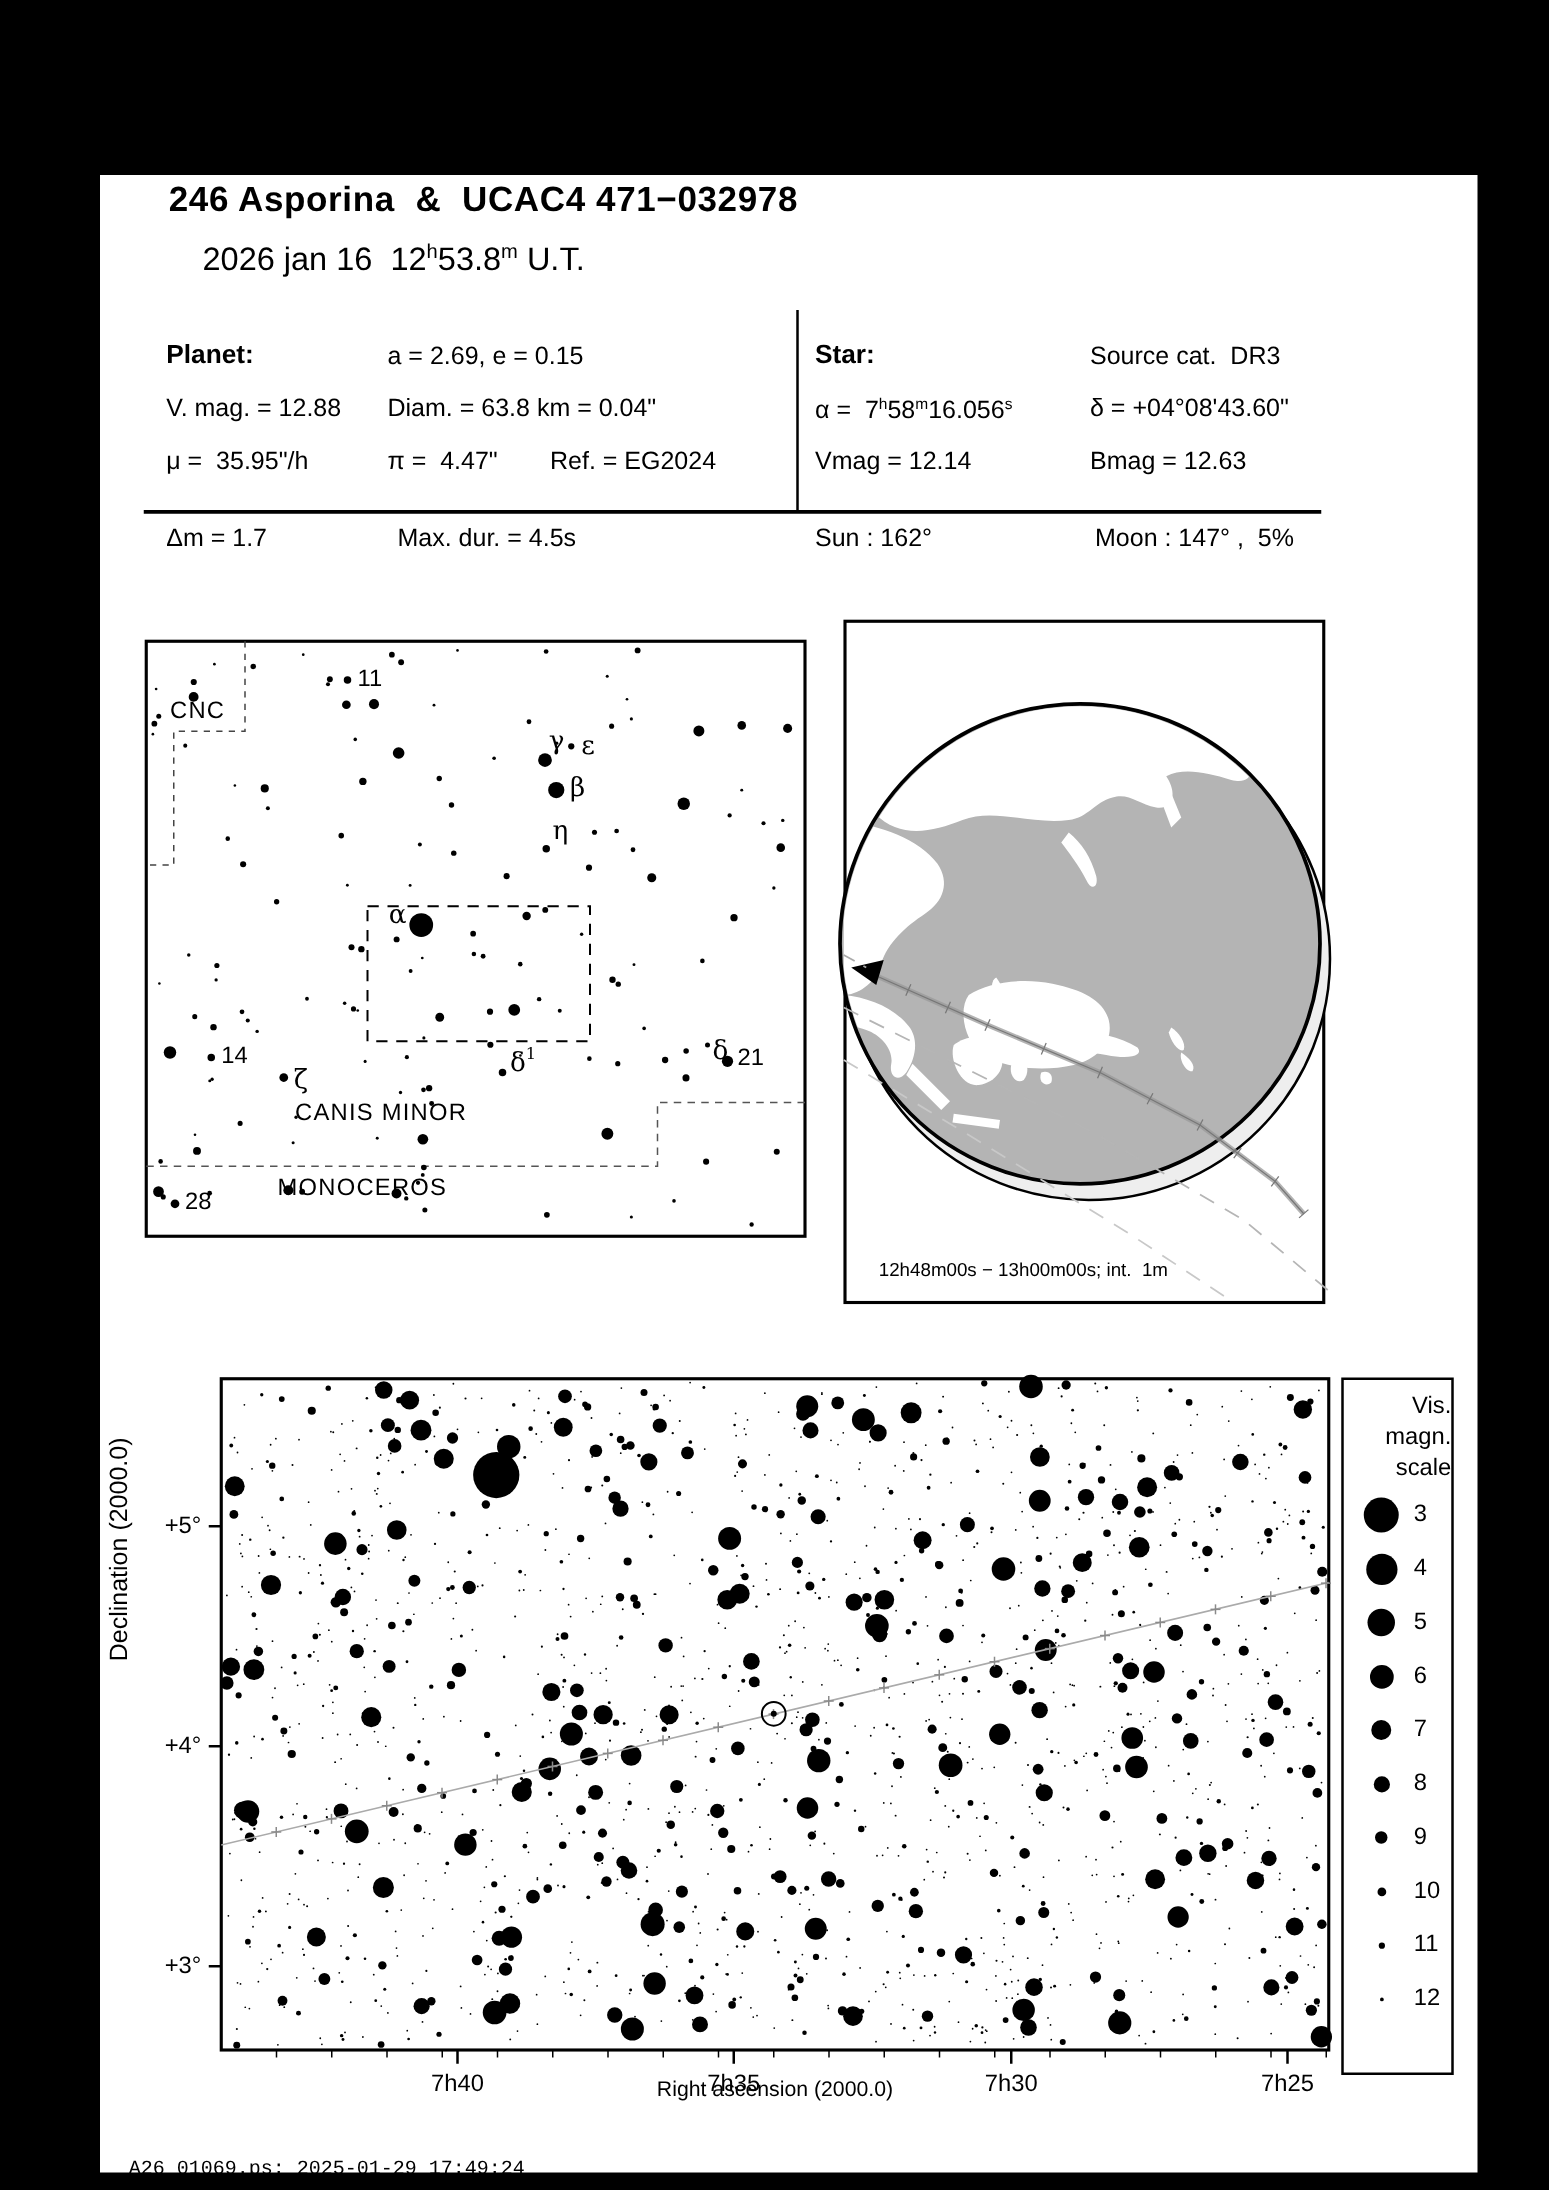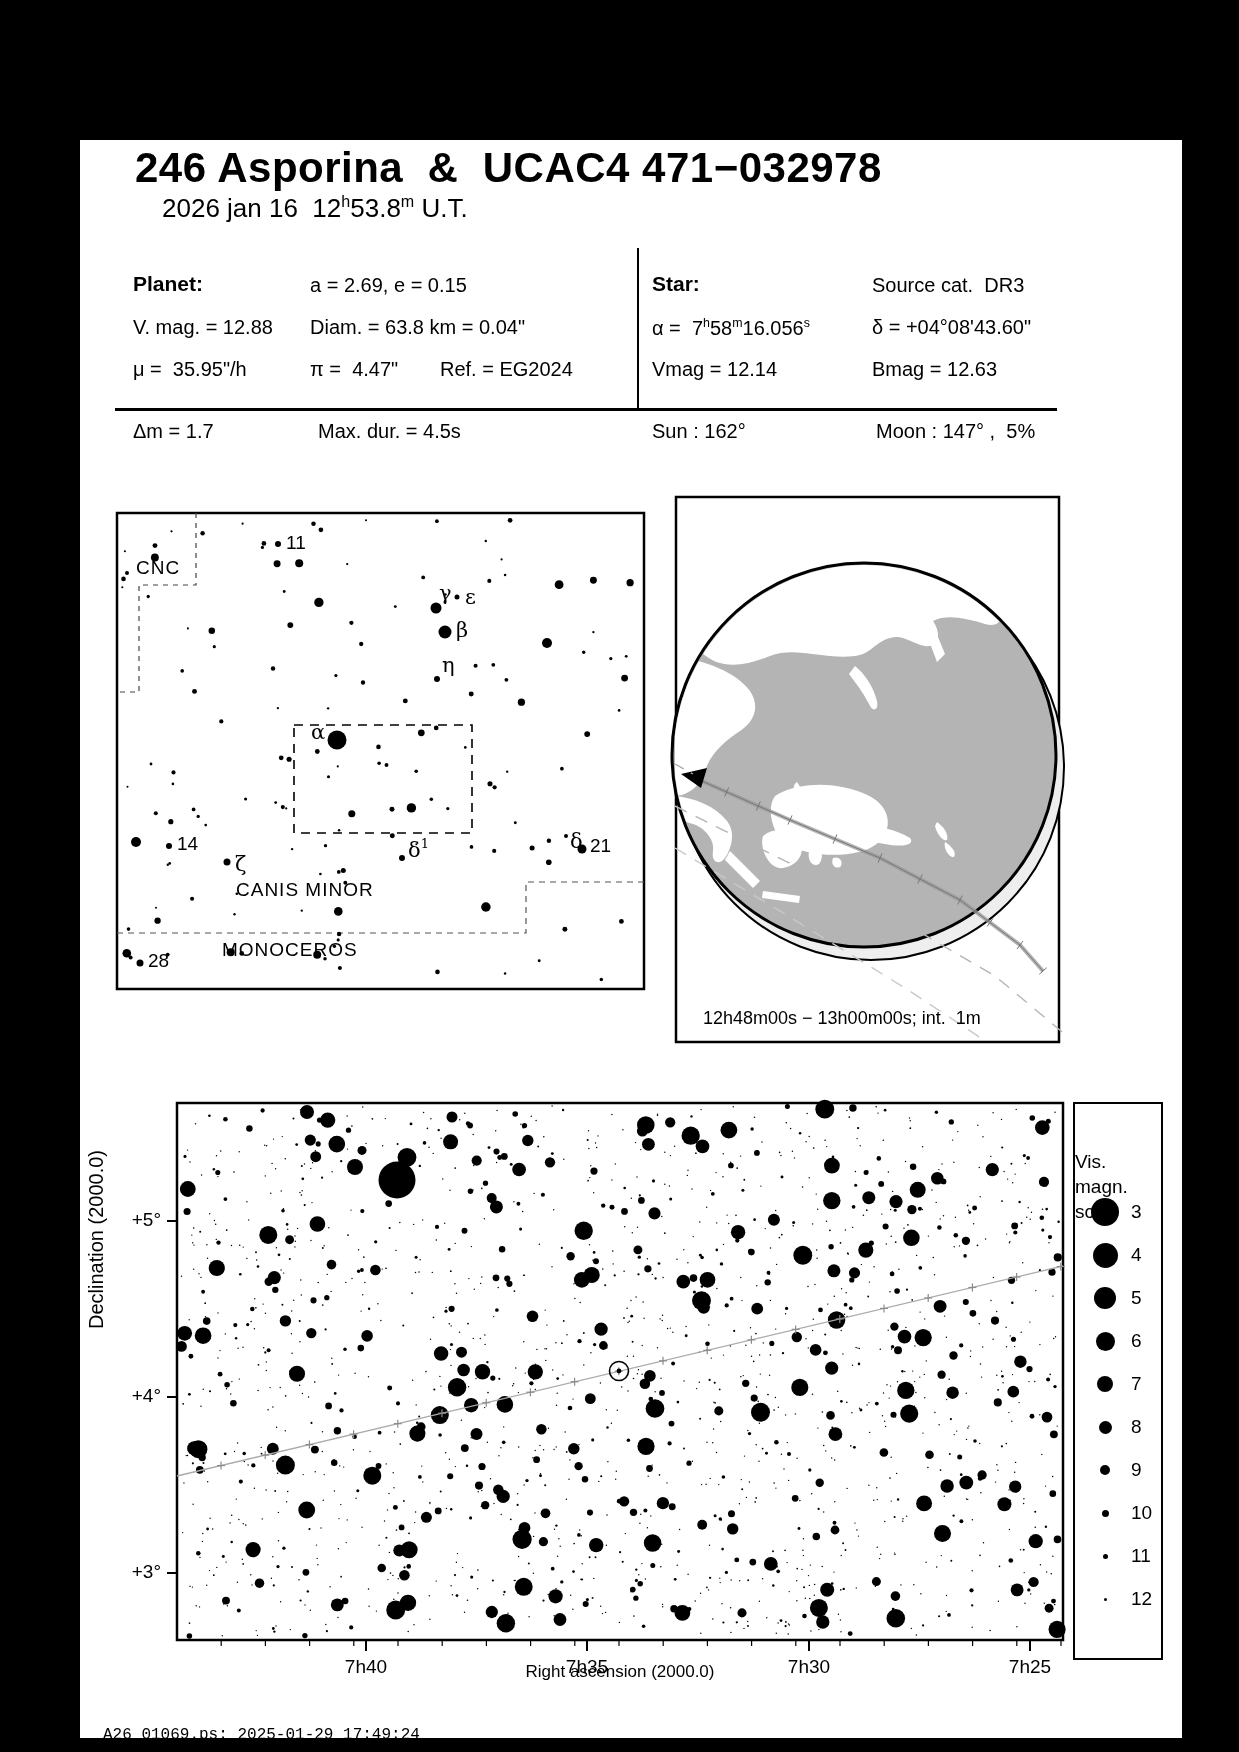--- a/index.html
+++ b/index.html
@@ -1,36 +1,36 @@
 <!DOCTYPE html>
 <html><head>
 <meta charset="utf-8">
 <style>
   html,body{margin:0;padding:0;background:#000;}
   #canvas{position:relative;width:1239px;height:1752px;background:#000;overflow:hidden;
           font-family:"Liberation Sans",sans-serif;color:#000;}
   #page{position:absolute;left:80px;top:140px;width:1102px;height:1598px;background:#fff;}
   .abs{position:absolute;white-space:pre;}
-  #title{left:55px;top:4px;font-size:42px;font-weight:bold;letter-spacing:.5px;}
+  #title{left:55px;top:4px;font-size:28px;font-weight:bold;letter-spacing:.5px;}
   #subtitle{left:82px;top:52px;font-size:26px;}
   .sup{font-size:.62em;vertical-align:super;}
   .info{font-size:20px;}
   .info.b{font-size:21px;font-weight:bold;}
   #divider{left:557px;top:108px;width:2px;height:162px;background:#000;}
   #rule{left:35px;top:268px;width:942px;height:3px;background:#000;}
   .panel{position:absolute;background:#fff;}
   #declab{left:-114px;top:1088px;width:260px;text-align:center;font-size:20px;
           transform:rotate(-90deg);transform-origin:center;}
   #ralab{left:97px;top:1522px;width:886px;text-align:center;font-size:17px;}
   #legend{left:993px;top:962px;width:90px;height:558px;border:2px solid #000;box-sizing:border-box;}
   .legrow{position:absolute;left:0;width:86px;height:0;}
   .legdot{position:absolute;background:#000;border-radius:50%;}
   .leglab{position:absolute;left:56px;font-size:19px;transform:translateY(-50%);}
-  #legtitle{position:absolute;left:0;top:8px;width:86px;text-align:left;font-size:19px;line-height:25px;margin-top:37px;}
-  #globecap{left:28px;top:512px;font-size:18px;}
+  #legtitle{position:absolute;left:0;top:8px;width:86px;text-align:right;font-size:19px;line-height:25px;}
+  #globecap{left:28px;top:512px;font-size:15px;}
   #footer{left:0;top:1568px;width:1102px;font-family:"Liberation Mono","DejaVu Sans Mono",monospace;font-size:16px;}
   #footer .fl{position:absolute;left:23px;}
   #footer .fc{position:absolute;left:400px;width:300px;text-align:center;}
   svg{overflow:visible;display:block;}
   svg text{font-family:"Liberation Sans",sans-serif;}
   .greek{font-family:"DejaVu Serif",serif;}
 </style>
 </head>
 <body>
 

